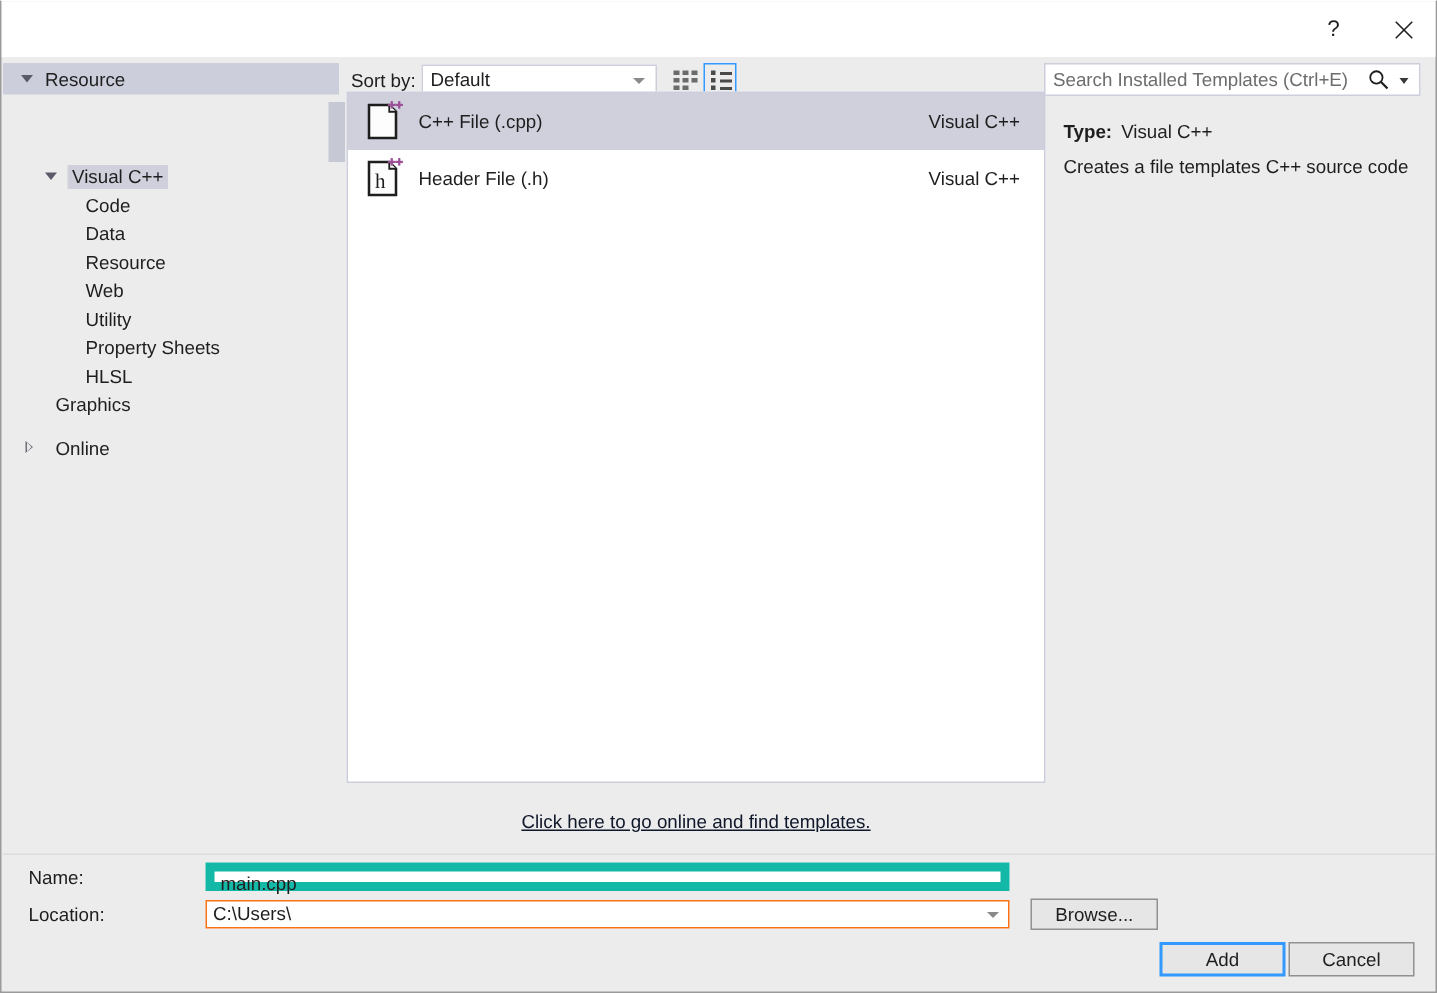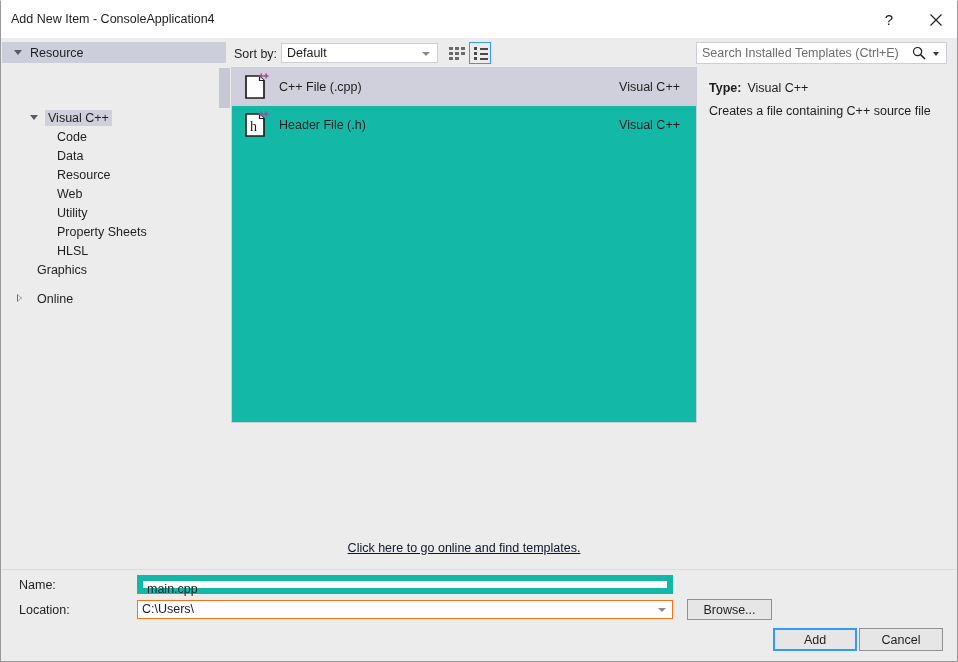--- a/index.html
+++ b/index.html
@@ -186,23 +186,23 @@
     background: #6b6b6b;
   }
   
   .list-ico { position: absolute; left: 4px; top: 4px; width: 14px; height: 13px; }
   .list-ico i.sq { position:absolute; width:3px; height:3px; background:#4a4a4a; left:0; }
   .list-ico i.ln { position:absolute; height:2px; background:#4a4a4a; left:6px; width:8px; }
 
   
   #list-panel {
     position: absolute;
-    left: 230px; top: 66px;
-    width: 466px; height: 356px;
-    background: #14b8a6;
+    left: 230px; top: 60px;
+    width: 466px; height: 461px;
+    background: #ffffff;
     border: 1px solid #cccedb;
     box-sizing: border-box;
     overflow: hidden;
   }
   .tpl-row {
     position: relative;
     height: 38px;
     display: flex; align-items: center;
     cursor: default;
     box-sizing: border-box;
@@ -349,21 +349,20 @@
   #btn-browse { left: 686px; top: 598px; width: 85px; height: 21px; }
   #btn-add    { left: 772px; top: 627px; width: 84px; height: 23px; }
   #btn-cancel { left: 858px; top: 627px; width: 84px; height: 23px; }
 </style>
 </head>
 <body>
 
 <div id="dialog">
 
   <div id="titlebar">
-    <div id="title-text">Add New Item - ConsoleApplication4</div>
     <div class="titlebtn" id="btn-help">
       <span>?</span>
     </div>
     <div class="titlebtn" id="btn-close">
       <svg width="14" height="14" viewBox="0 0 14 14">
         <line x1="1.5" y1="1.5" x2="12.5" y2="12.5" stroke="#1e1e1e" stroke-width="1.1"></line>
         <line x1="12.5" y1="1.5" x2="1.5" y2="12.5" stroke="#1e1e1e" stroke-width="1.1"></line>
       </svg>
     </div>
   </div>
@@ -488,21 +487,21 @@
     </div>
 
   </div>
 
   <div id="online-link">Click here to go online and find templates.</div>
 
   <div id="details">
     <div id="detail-type-row">
       <span id="detail-type-label">Type:</span><span id="detail-type-value">Visual C++</span>
     </div>
-    <div id="detail-desc">Creates a file containing C++ source file</div>
+    <div id="detail-desc">Creates a file templates C++ source code</div>
   </div>
 
   <div id="sep-line"></div>
 
   <div id="name-label">Name:</div>
   <div id="name-input">
     <span id="name-value">main.cpp</span>
   </div>
 
   <div id="location-label">Location:</div>

